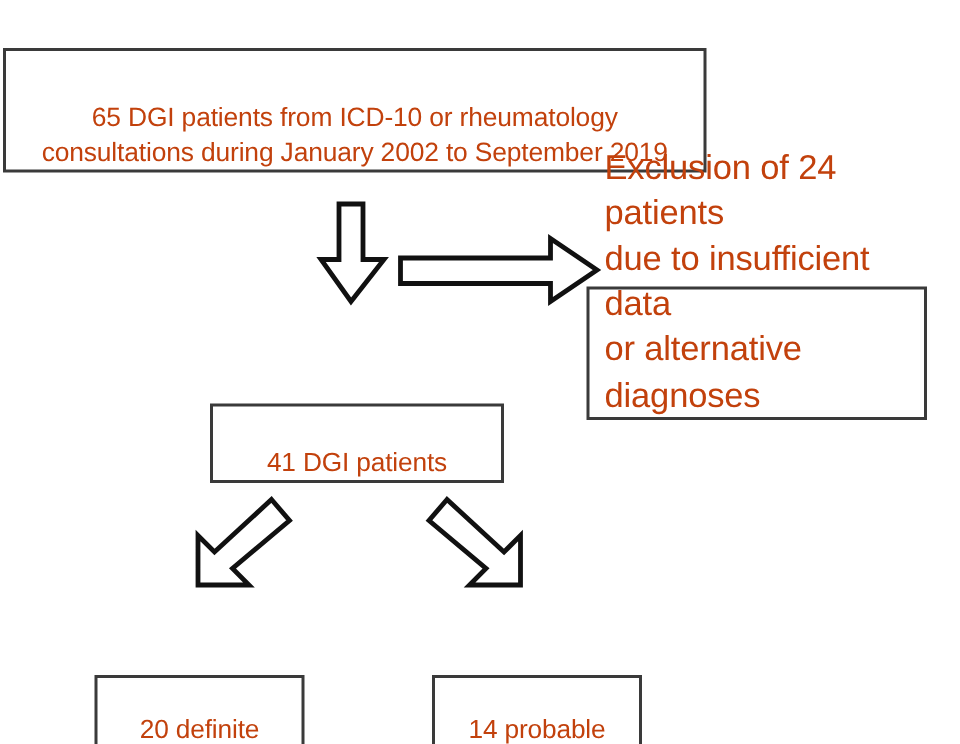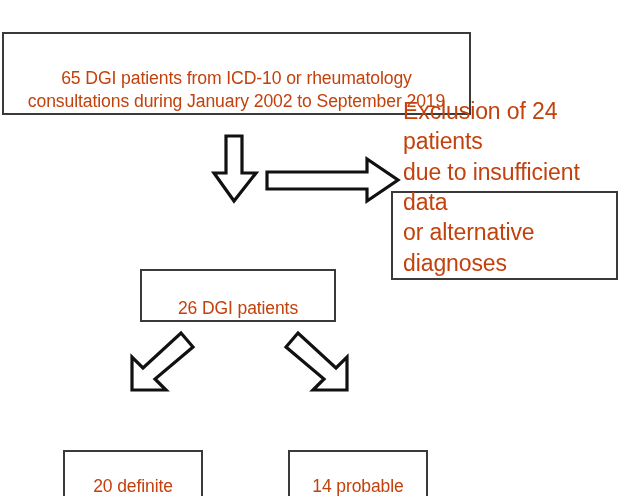--- a/index.html
+++ b/index.html
@@ -98,21 +98,21 @@
     <polygon points="3,16 103,16 103,3 134,24 103,45 103,33 3,33"></polygon>
   </svg>
 
   <div class="node left-align" id="node-excluded">
     <span class="text">Exclusion of 24 patients
 due to insufficient data
 or alternative diagnoses</span>
   </div>
 
   <div class="node" id="node-included">
-    <span class="text">26 DGI patients</span>
+    <span class="text">41 DGI patients</span>
   </div>
 
   <svg class="arrow" id="arrow-diag-left" width="70" height="66" viewBox="0 0 70 66">
     <polygon points="54,3 66,17 28,49 39,60 5,60 5,27 16,38"></polygon>
   </svg>
 
   <svg class="arrow" id="arrow-diag-right" width="70" height="66" viewBox="0 0 70 66">
     <polygon points="16,3 4,17 42,49 31,60 65,60 65,27 54,38"></polygon>
   </svg>
 

